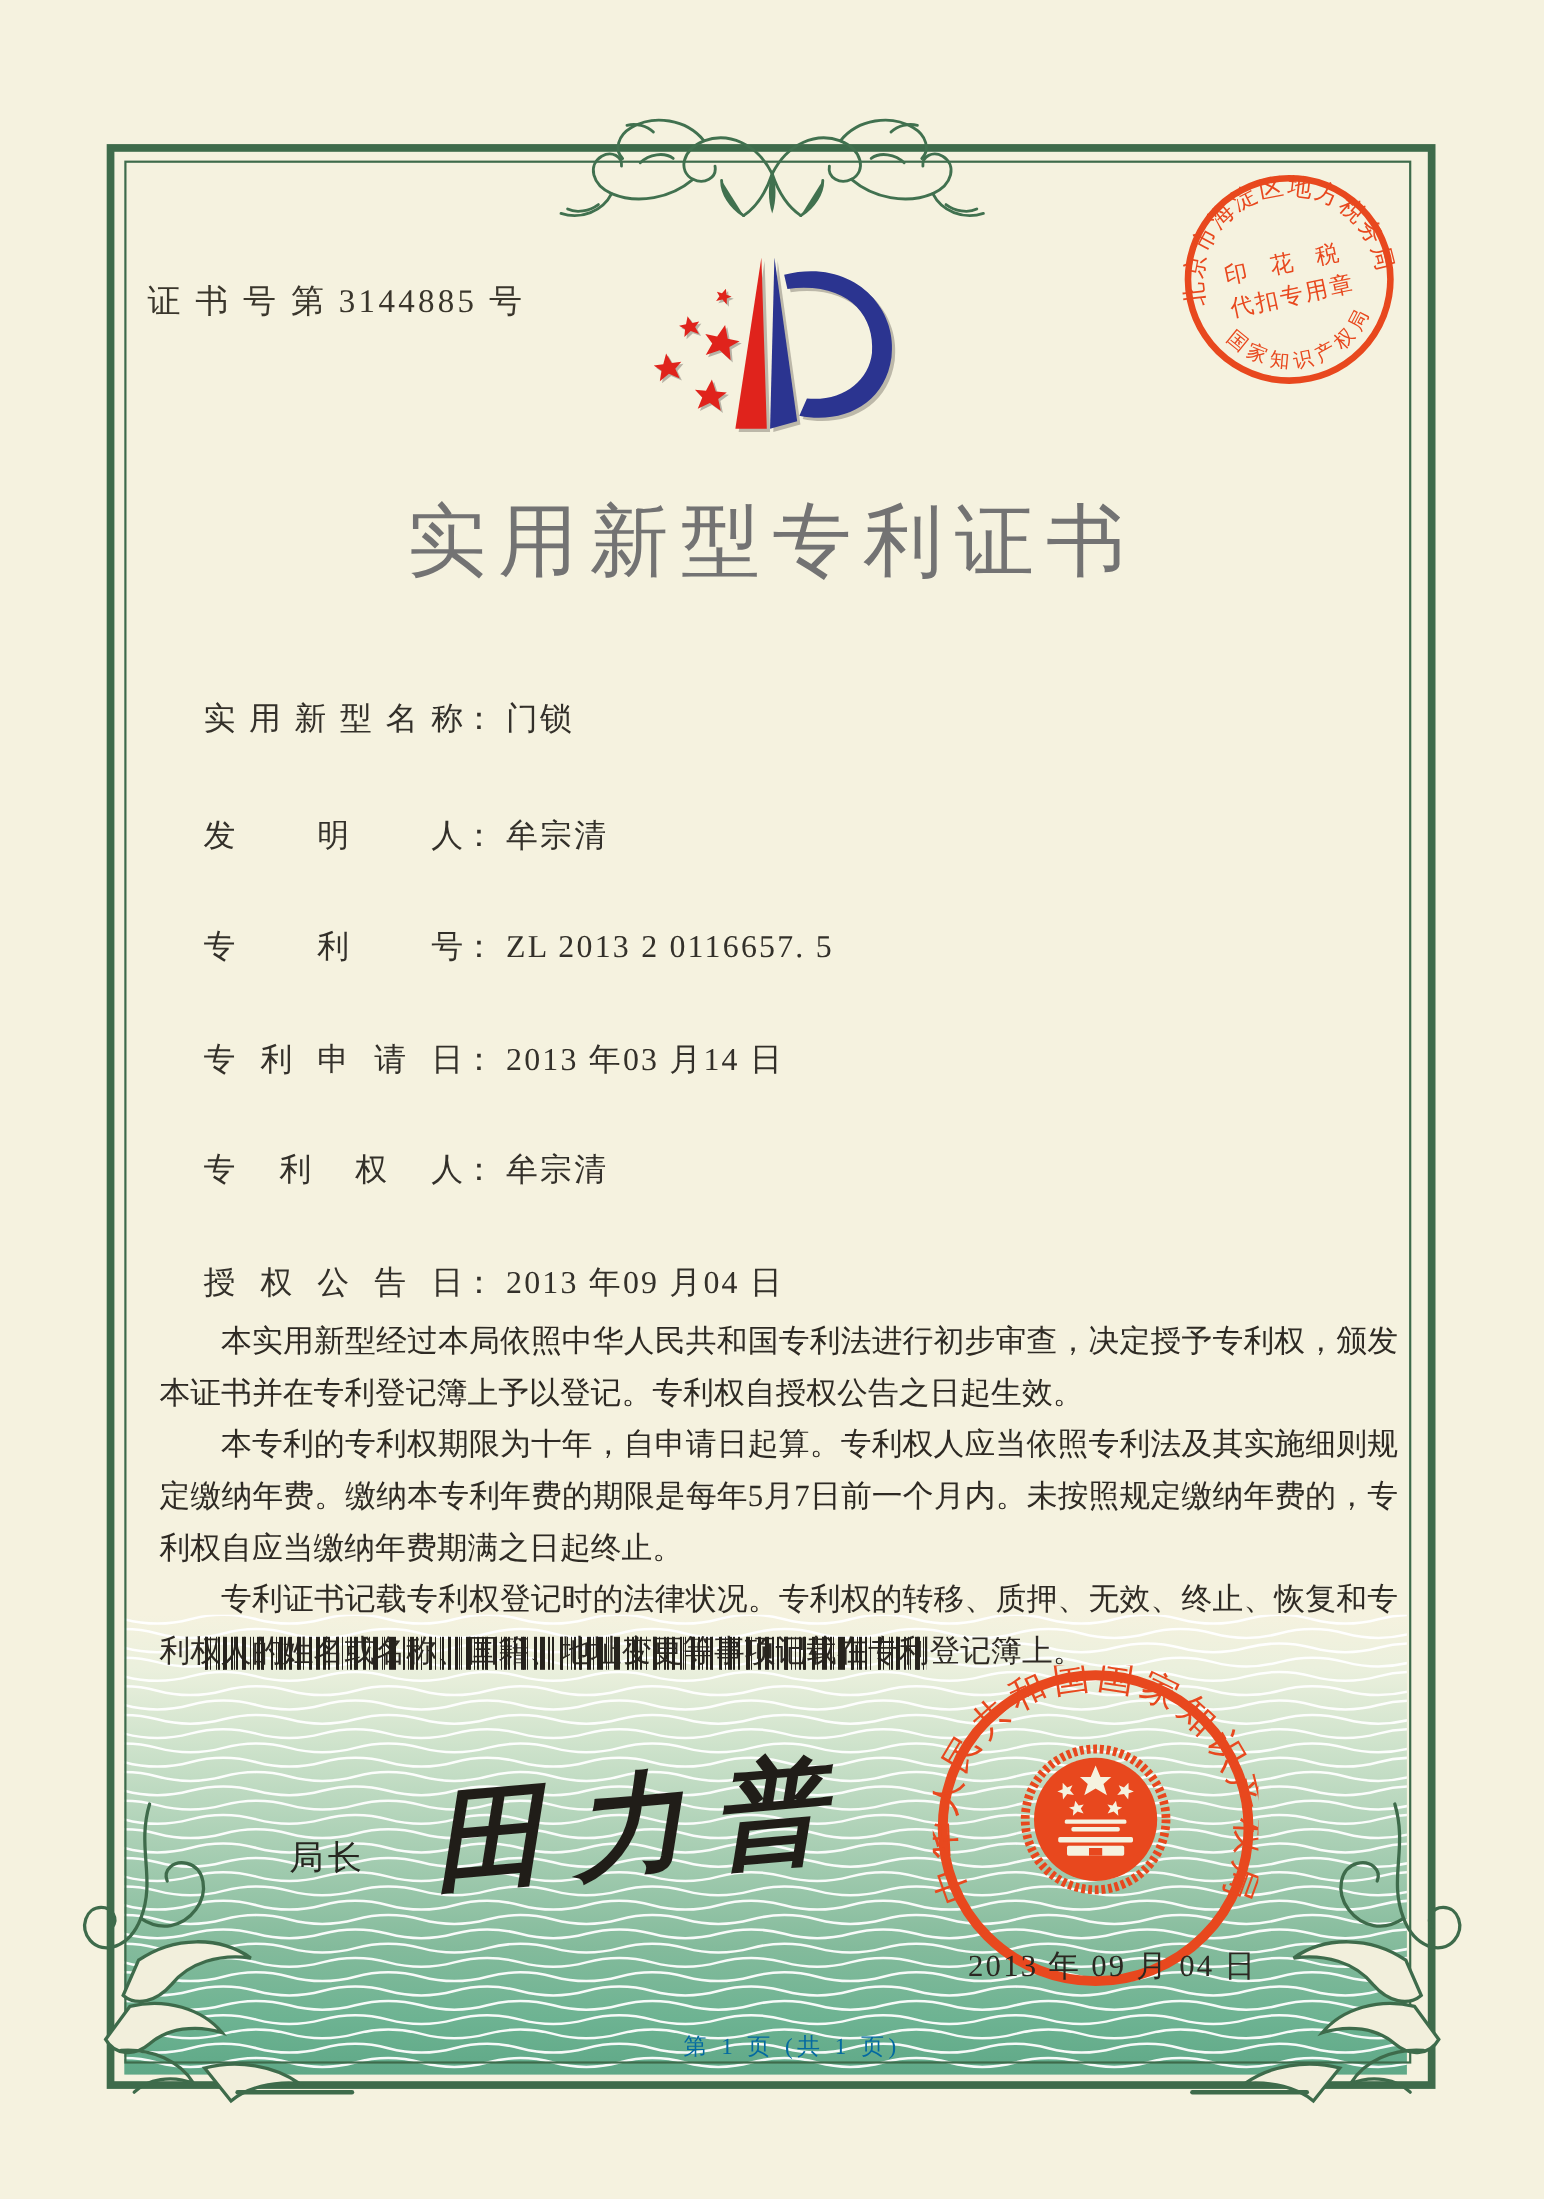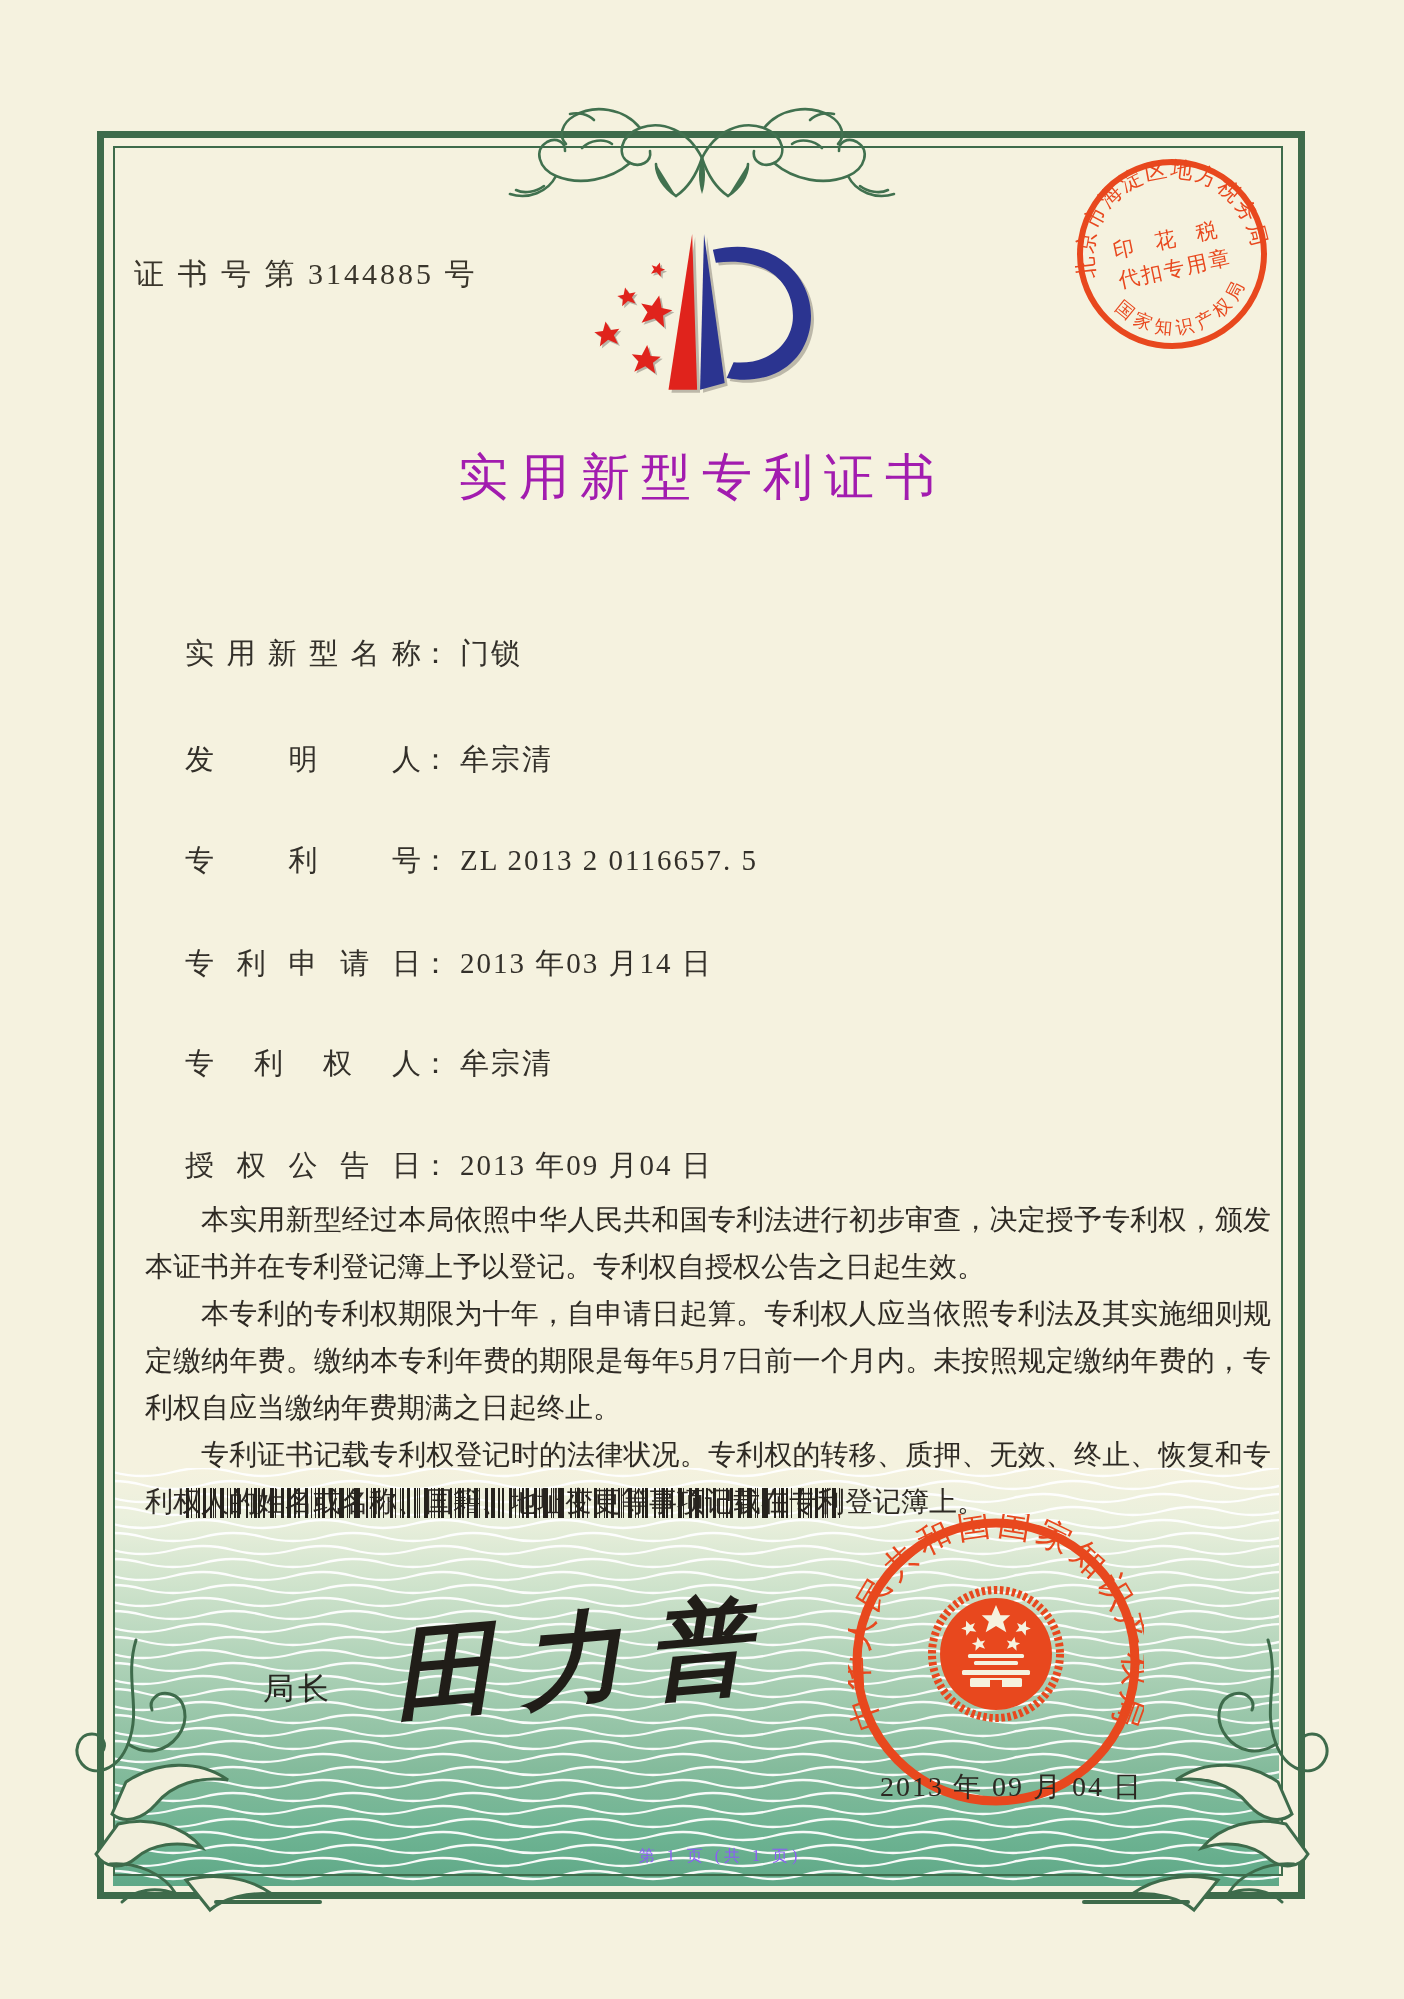--- a/index.html
+++ b/index.html
@@ -15,21 +15,21 @@
   .frame-outer{position:absolute;left:97px;top:131px;width:1194px;height:1754px;
     border:7px solid #3e6b4b;z-index:2;pointer-events:none;}
   .frame-inner{position:absolute;left:113px;top:146px;width:1166px;height:1726px;
     border:2px solid #3e6b4b;z-index:2;pointer-events:none;}
 
   
   .cert-no{position:absolute;left:134px;top:254px;font-size:30px;letter-spacing:3px;color:#3a362c;z-index:3;}
   .logo-svg{position:absolute;left:566px;top:208px;z-index:3;}
   .tax-stamp{position:absolute;left:1062px;top:144px;z-index:3;transform:rotate(-12deg);}
   .title{position:absolute;left:0;top:444px;width:100%;text-align:center;
-    font-size:50px;letter-spacing:11px;color:#a21caf;font-weight:500;z-index:3;}
+    font-size:72px;letter-spacing:11px;color:#737373;font-weight:500;z-index:3;}
 
   
   .field{position:absolute;left:185px;font-size:29px;color:#33302a;z-index:3;white-space:nowrap;}
   .field .lbl{display:inline-block;width:236px;text-align:justify;text-align-last:justify;}
   .field .col{display:inline-block;}
   .field .val{display:inline-block;margin-left:10px;letter-spacing:2px;}
   .f1{top:634px;} .f2{top:740px;} .f3{top:841px;} .f4{top:944px;} .f5{top:1044px;} .f6{top:1146px;}
 
   
   .body-text{position:absolute;left:145px;top:1196px;width:1126px;z-index:3;
@@ -57,21 +57,21 @@
 
   
   .director-label{position:absolute;left:263px;top:1668px;font-size:31px;color:#262620;z-index:5;letter-spacing:4px;}
   .signature-name{position:absolute;left:392px;top:1592px;font-size:102px;color:#201d18;z-index:5;
     font-style:italic;font-weight:bold;letter-spacing:26px;transform:rotate(-5deg);}
   .seal-svg{position:absolute;left:848px;top:1514px;z-index:5;}
   .seal-date{position:absolute;left:880px;top:1768px;font-size:28px;letter-spacing:2px;color:#2b2721;z-index:6;white-space:nowrap;}
 
   
   .page-footer{position:absolute;left:0;top:1846px;width:100%;text-align:center;
-    font-size:16px;letter-spacing:4px;color:#8b5cf6;z-index:5;padding-left:36px;box-sizing:border-box;}
+    font-size:21px;letter-spacing:4px;color:#0369a1;z-index:5;padding-left:36px;box-sizing:border-box;}
 
   
   .top-ornament{position:absolute;left:492px;top:96px;z-index:3;}
   .corner-left{position:absolute;left:66px;top:1632px;z-index:4;}
   .corner-right{position:absolute;left:1078px;top:1632px;z-index:4;}
 
   svg text{font-family:"Liberation Serif","DejaVu Serif",serif;}
 </style>
 </head>
 <body>

